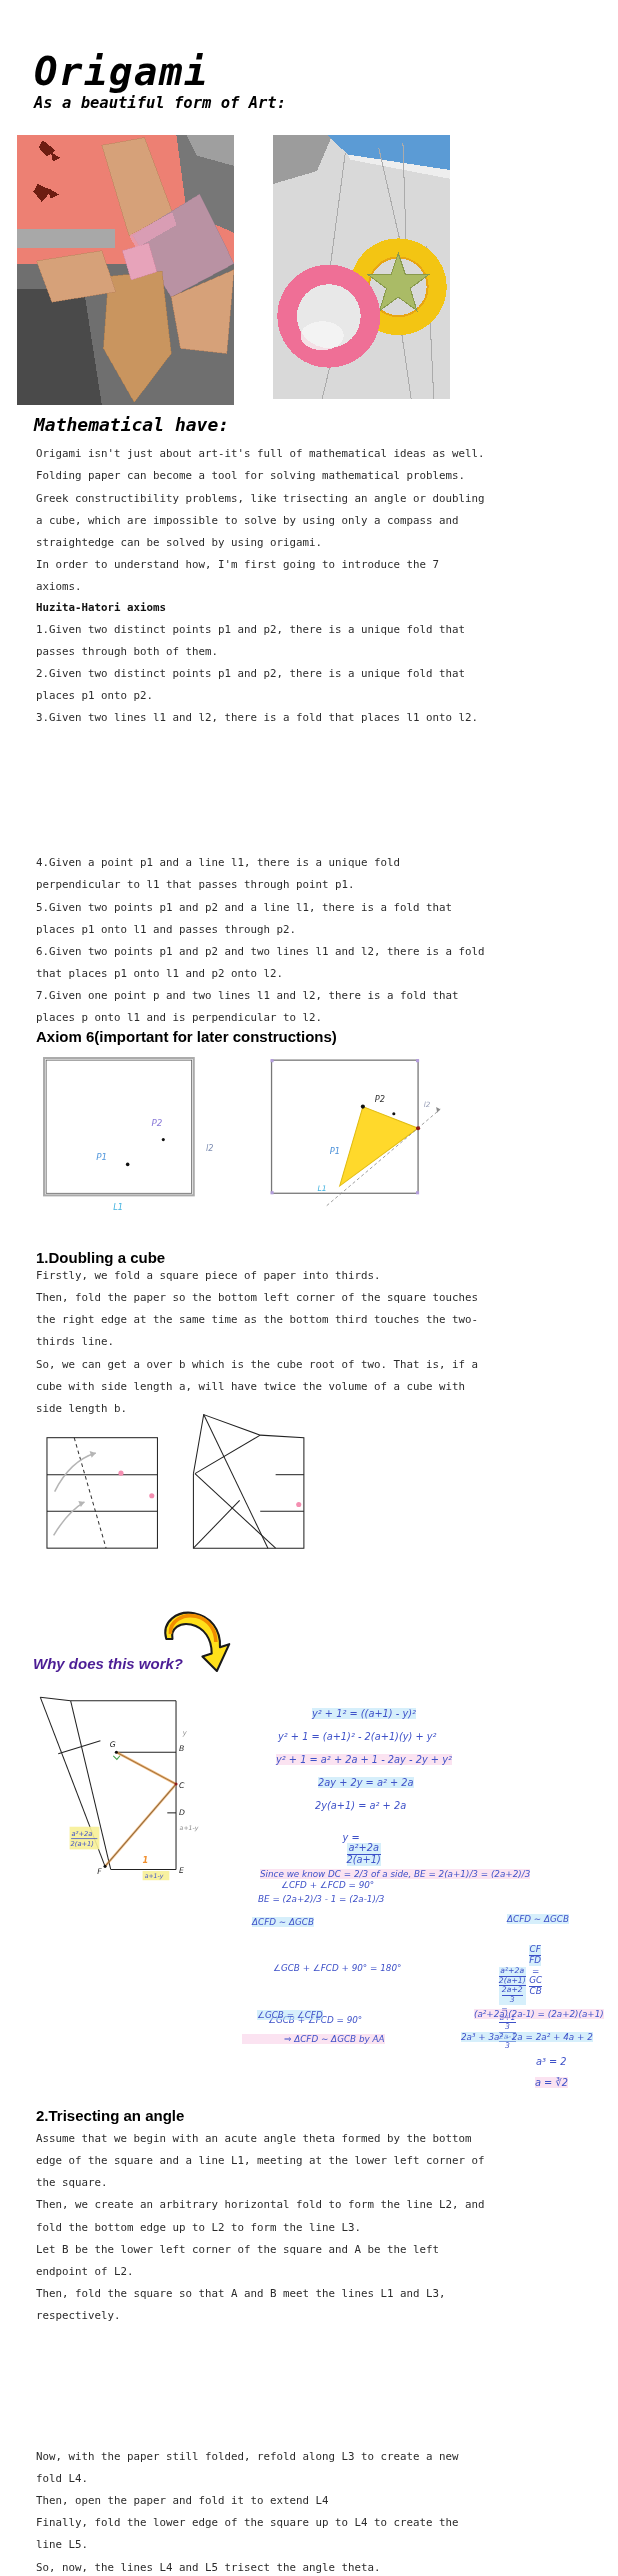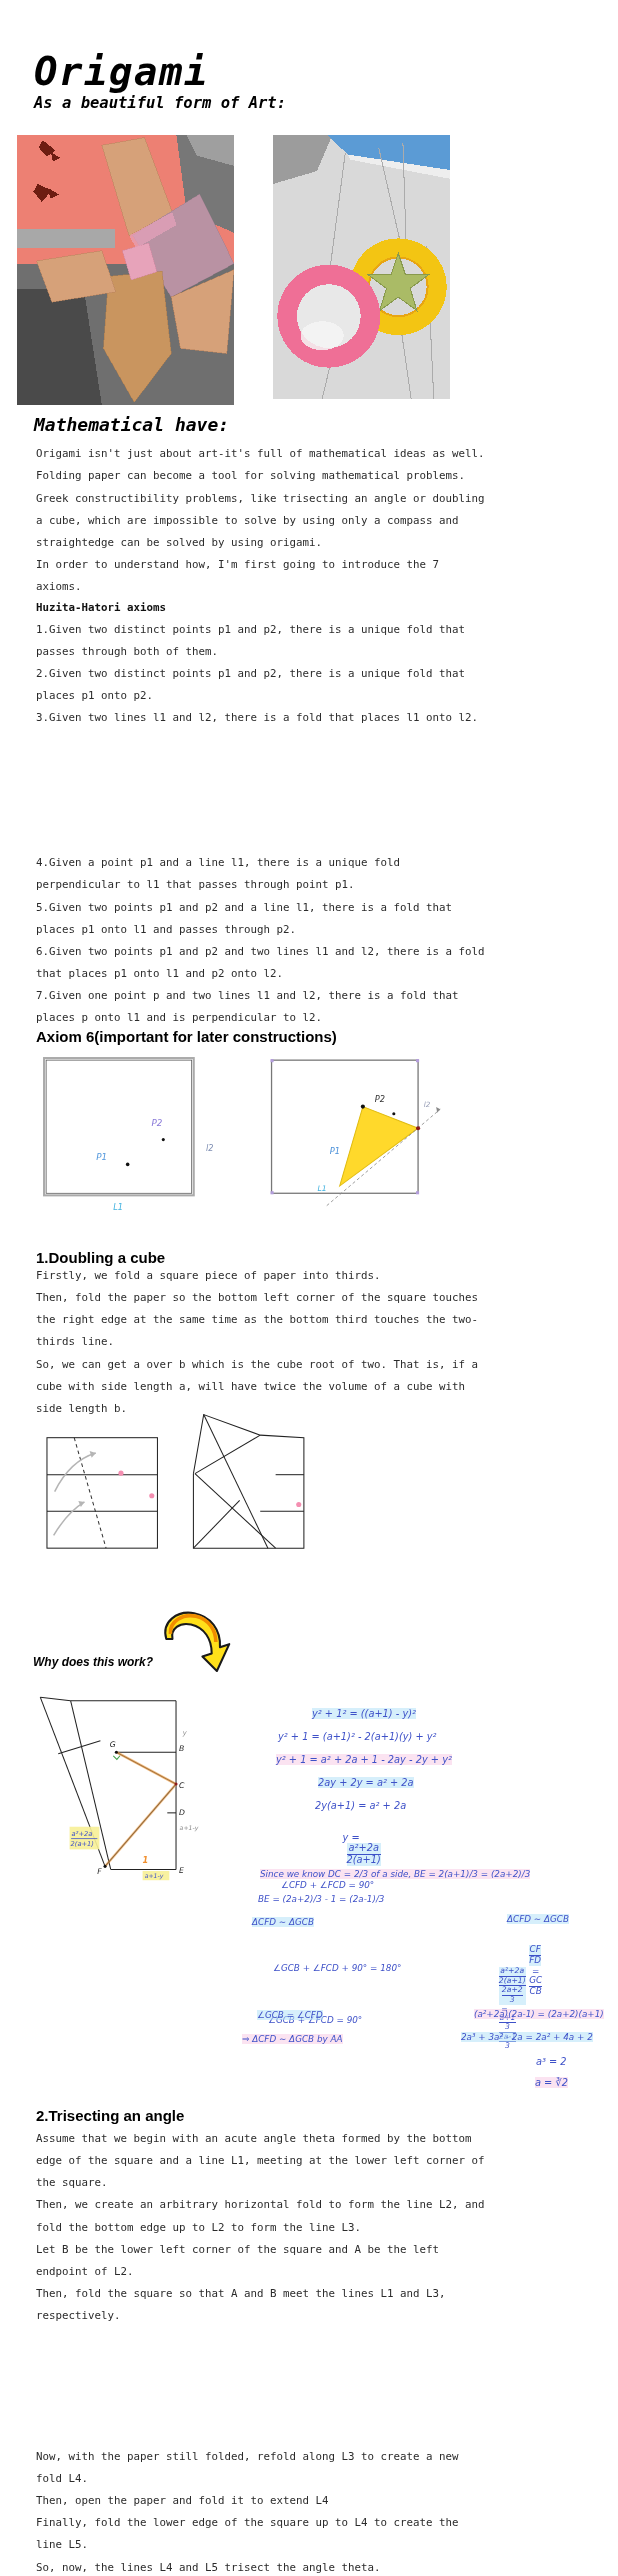--- a/index.html
+++ b/index.html
@@ -11,21 +11,21 @@
   .mono-bold{font-weight:bold;color:#111;}
   .h-main{position:absolute;left:34px;top:49px;font-style:italic;font-weight:bold;font-size:39px;
           letter-spacing:1.5px;color:#000;font-family:"DejaVu Sans Mono",monospace;}
   .h-sub{position:absolute;left:34px;top:94px;font-style:italic;font-weight:bold;font-size:15.5px;color:#000;
          font-family:"DejaVu Sans Mono",monospace;}
   .h-ideas{position:absolute;left:34px;top:414px;font-style:italic;font-weight:bold;font-size:18px;color:#000;
            font-family:"DejaVu Sans Mono",monospace;}
   .h-sans{position:absolute;font-family:"Liberation Sans","DejaVu Sans",sans-serif;font-weight:bold;
           font-size:15px;color:#000000;}
   .h-why{position:absolute;font-family:"Liberation Sans","DejaVu Sans",sans-serif;font-weight:bold;
-         font-style:italic;font-size:12px;color:#000000;}
+         font-style:italic;font-size:15px;color:#4c1d95;}
   .hw{position:absolute;font-family:"DejaVu Sans",sans-serif;font-style:italic;color:#3e51c8;white-space:pre;
       font-size:9.8px;}
   .hw-s{font-size:8.8px;}
   .hl-c{background:rgba(180,225,248,0.55);}
   .hl-p{background:rgba(248,200,228,0.5);}
   .frac{display:inline-flex;flex-direction:column;text-align:center;vertical-align:middle;line-height:1.12;}
   .frac .den{border-top:1px solid currentColor;}
   .svg-lab{font-family:"DejaVu Sans",sans-serif;font-style:italic;}
 </style>
 </head>
@@ -231,21 +231,21 @@
     </span>
   </div>
 
   <div class="hw hw-s hl-p" style="left:260px;top:1869px;">Since we know DC = 2/3 of a side, BE = 2(a+1)/3 = (2a+2)/3</div>
   <div class="hw hw-s" style="left:258px;top:1894px;">BE = (2a+2)/3 - 1 = (2a-1)/3</div>
   <div class="hw hw-s hl-c" style="left:252px;top:1917px;">ΔCFD ∼ ΔGCB</div>
   <div class="hw hw-s" style="left:281px;top:1880px;">∠CFD + ∠FCD = 90°</div>
   <div class="hw hw-s" style="left:273px;top:1963px;">∠GCB + ∠FCD + 90° = 180°</div>
   <div class="hw hw-s" style="left:268px;top:1987px;margin-top:28px;">∠GCB + ∠FCD = 90°</div>
   <div class="hw hw-s hl-c" style="left:257px;top:2010px;">∠GCB = ∠CFD</div>
-  <div class="hw hw-s hl-p" style="left:242px;top:2034px;">⇒ ΔCFD ∼ ΔGCB by AA</div>
+  <div class="hw hw-s hl-p" style="left:242px;top:2034px;padding-left:42px;">⇒ ΔCFD ∼ ΔGCB by AA</div>
 
   <div class="hw hw-s hl-c" style="left:507px;top:1914px;">ΔCFD ∼ ΔGCB</div>
   <div class="hw hw-s" style="left:518px;top:1935px;">
     <span class="frac hl-c"><span>CF</span><span class="den">FD</span></span>
     <span> = </span>
     <span class="frac"><span>GC</span><span class="den">CB</span></span>
   </div>
   <div class="hw" style="left:489px;top:1958px;font-size:7.7px;">
     <span class="frac hl-c">
       <span class="frac"><span>a²+2a</span><span class="den">2(a+1)</span></span>

